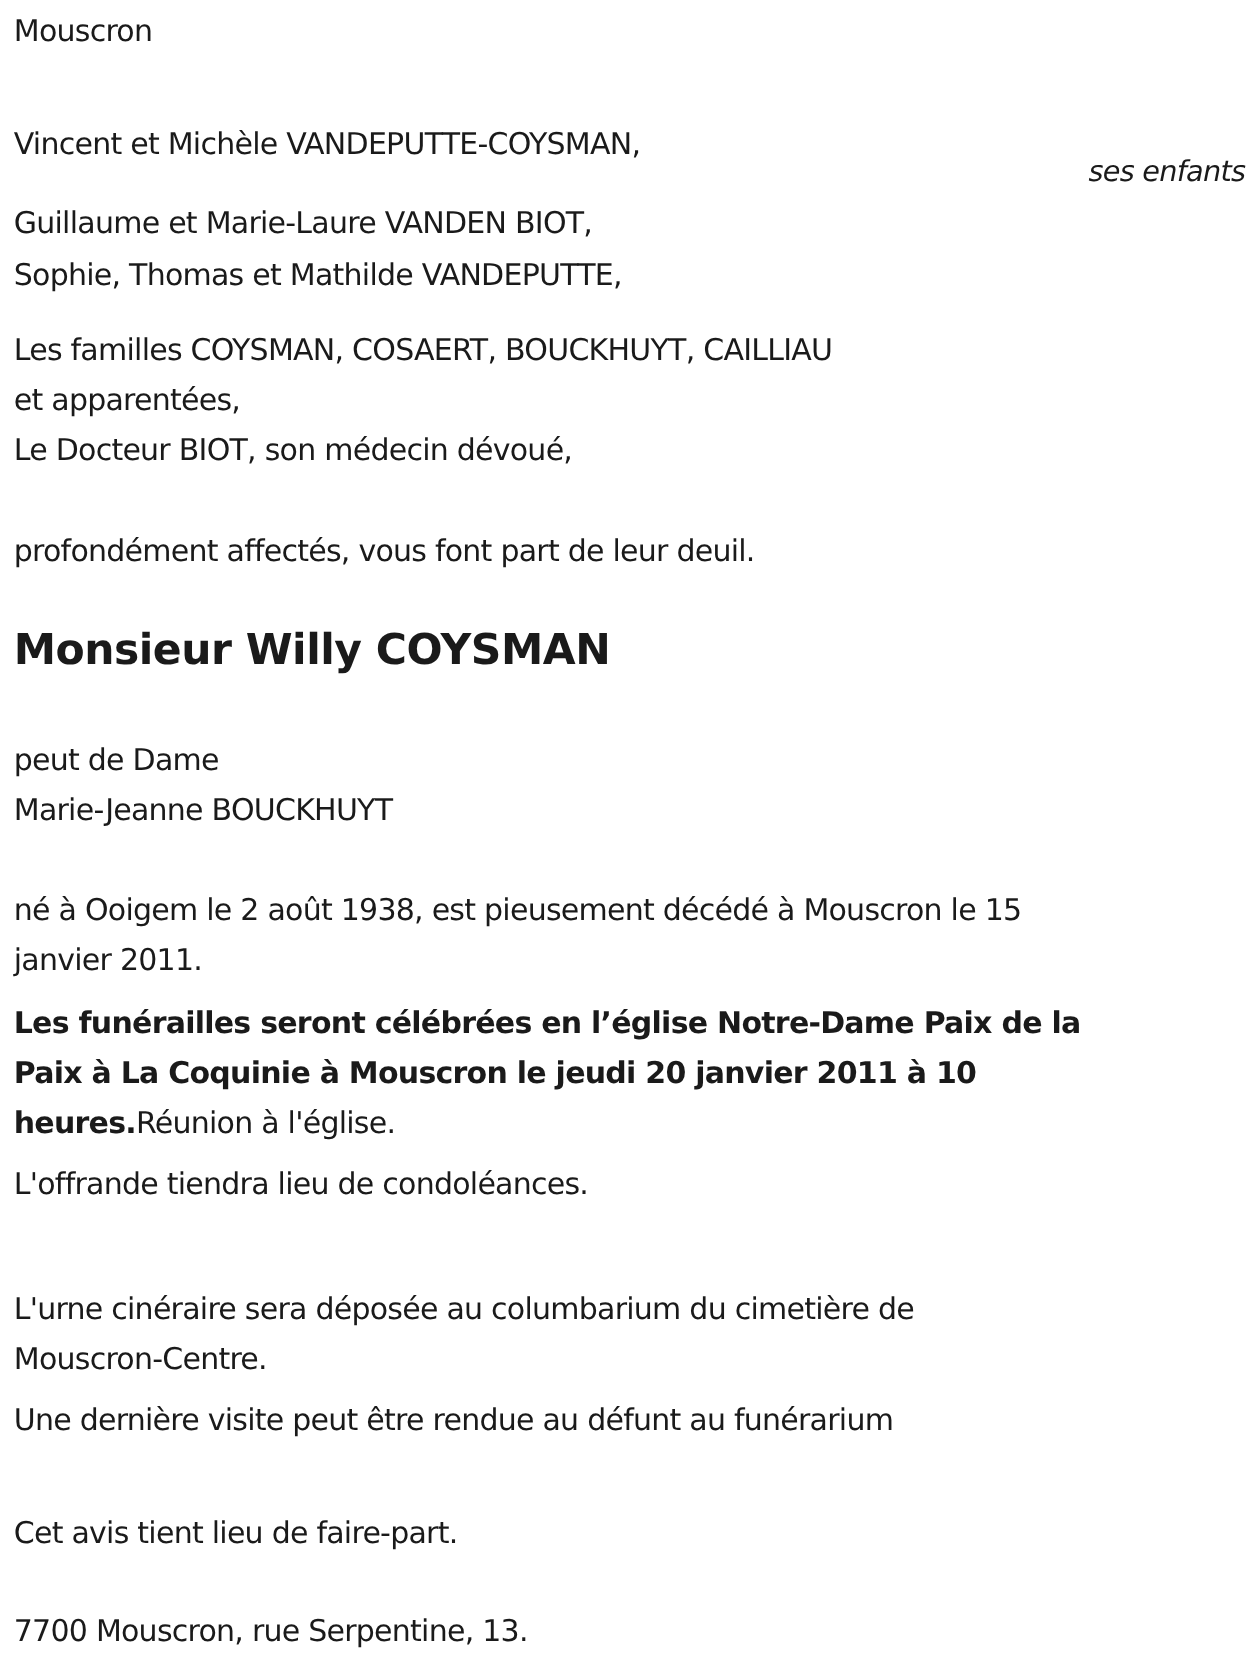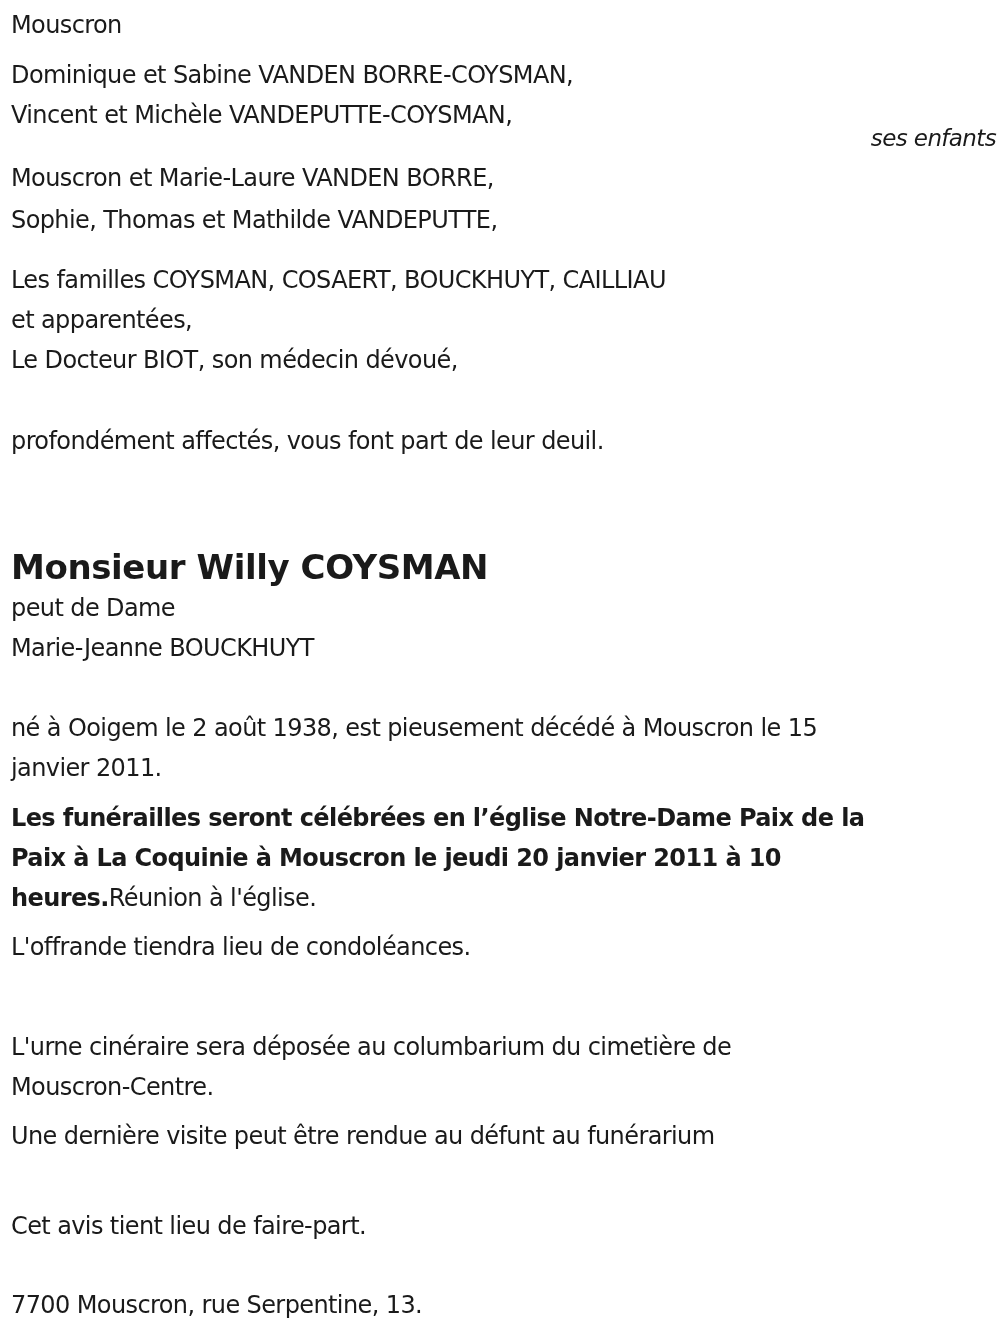--- a/index.html
+++ b/index.html
@@ -6,34 +6,33 @@
     body {
       width: 1000px; height: 1341px; overflow: hidden;
       font-family: "DejaVu Sans", sans-serif;
       color: #1a1a1a;
       font-size: 24px;
       letter-spacing: -0.6px;
     }
     .page { position: relative; width: 1000px; height: 1341px; padding-left: 12px; }
     .line { position: absolute; left: 11px; white-space: nowrap; line-height: 40px; }
     .right { position: absolute; right: 2px; white-space: nowrap; font-style: italic; line-height: 40px; font-size: 23px; }
-    .title { font-weight: bold; font-size: 34px; letter-spacing: -0.4px; margin-top: 47px; }
+    .title { font-weight: bold; font-size: 34px; letter-spacing: -0.4px; }
     .bold { font-weight: bold; }
   </style>
 </head>
 <body>
 
 <div class="page">
   <div class="line" style="top:5px">Mouscron</div>
 
-  <div class="line" style="top:55px">Dominique et Sabine VANDEN BORRE-COYSMAN,</div>
   <div class="line" style="top:95px">Vincent et Michèle VANDEPUTTE-COYSMAN,</div>
   <div class="right" style="top:118px">ses enfants ;</div>
 
-  <div class="line" style="top:158px">Mouscron et Marie-Laure VANDEN BORRE,</div>
+  <div class="line" style="top:158px">Guillaume et Marie-Laure VANDEN BIOT,</div>
   <div class="line" style="top:200px">Sophie, Thomas et Mathilde VANDEPUTTE,</div>
 
   <div class="line" style="top:260px">Les familles COYSMAN, COSAERT, BOUCKHUYT, CAILLIAU</div>
   <div class="line" style="top:300px">et apparentées,</div>
   <div class="line" style="top:340px">Le Docteur BIOT, son médecin dévoué,</div>
 
   <div class="line" style="top:421px">profondément affectés, vous font part de leur deuil.</div>
 
   <div class="line title" style="top:500px">Monsieur Willy COYSMAN</div>
 

